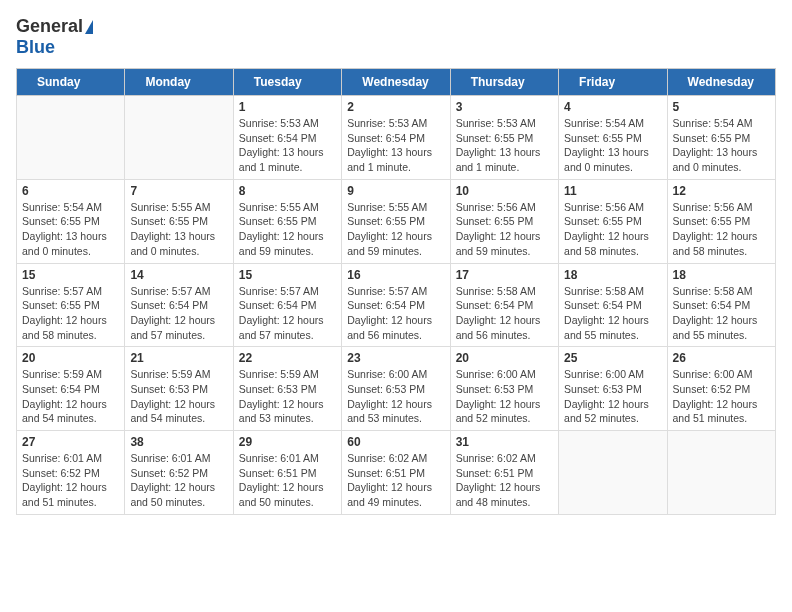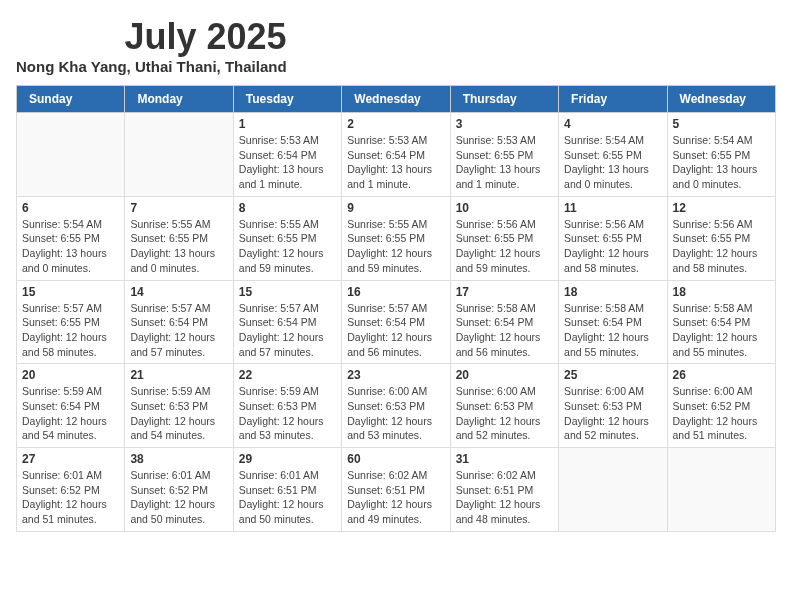--- a/index.html
+++ b/index.html
@@ -49,21 +49,21 @@
       color: #333;
     }
     .calendar {
       width: 100%;
       border-collapse: collapse;
       font-size: 11px;
     }
     .calendar th {
       background-color: #2b6cb0;
       color: #fff;
-      padding: 6px 12px;
+      padding: 6px 20px;
       text-align: left;
       font-size: 12px;
       border: 1px solid #ccc;
     }
     .calendar td {
       vertical-align: top;
       padding: 4px 5px;
       border: 1px solid #ddd;
       width: calc(100% / 7);
       min-height: 70px;
@@ -84,23 +84,26 @@
       line-height: 1.4;
     }
     .week-row td {
       height: 80px;
     }
   </style>
 </head>
 <body>
 
 <div class="header-area">
-  <div class="title-area">
-    <div class="month-title">July 2025</div>
-    <div class="location-title">Nong Kha Yang, Uthai Thani, Thailand</div>
+  <div class="logo">
+    <div class="logo-row">
+      <span class="logo-general">General</span>
+      <span style="display:inline-block;width:0;height:0;border-left:8px solid transparent;border-bottom:14px solid #1a5fa8;margin-left:2px;vertical-align:middle;"></span>
+    </div>
+    <span class="logo-blue">Blue</span>
   </div>
 </div>
 
 <table class="calendar">
   <thead>
     <tr>
     <th>Sunday</th>
         <th>Monday</th>
         <th>Tuesday</th>
         <th>Wednesday</th>

